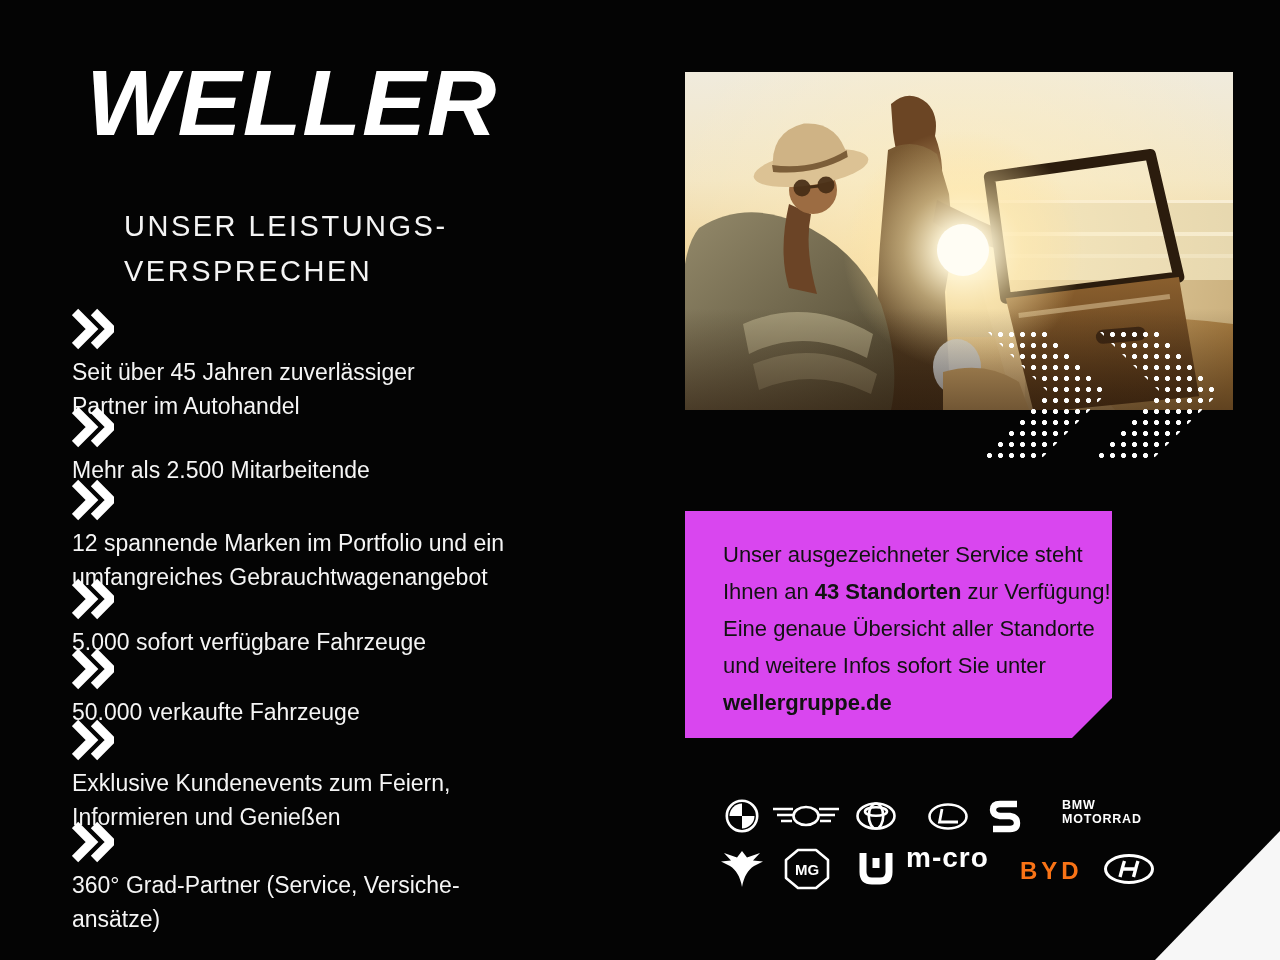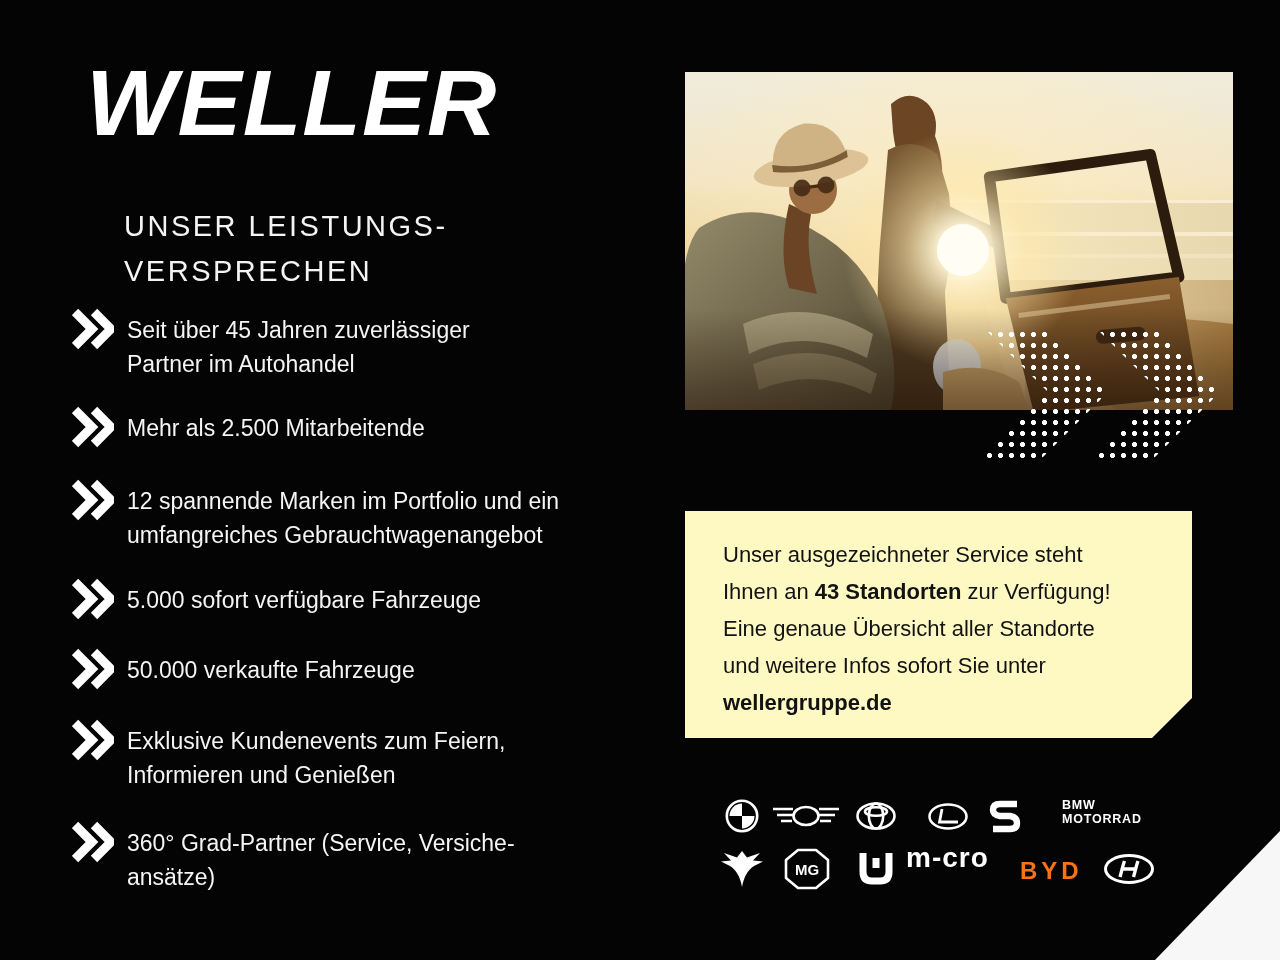--- a/index.html
+++ b/index.html
@@ -3,36 +3,36 @@
 <meta charset="utf-8">
 <style>
   html,body{margin:0;padding:0;background:#000;}
   .stage{position:relative;width:1280px;height:960px;background:#040404;overflow:hidden;
          font-family:"Liberation Sans",sans-serif;color:#fff;}
   
   .weller-logo{position:absolute;left:86px;top:48px;font-size:96px;font-weight:bold;
                font-style:italic;letter-spacing:1px;color:#fff;transform:scaleY(.96);}
   .heading{position:absolute;left:92px;top:204px;font-size:29px;letter-spacing:2.5px;
            line-height:45px;color:#f4f4f4;margin-left:32px;}
-  .promise{position:absolute;left:72px;display:flex;gap:13px;}
+  .promise{position:absolute;left:72px;display:flex;gap:0;flex-direction:column;}
   .promise .chev{flex:0 0 42px;width:42px;height:42px;}
   .promise .txt{font-size:23px;line-height:34px;color:#f5f5f5;padding-top:5px;white-space:nowrap;}
   .promise .txt span{display:block;}
   .p1{top:308px}.p2{top:406px}.p3{top:479px}.p4{top:578px}.p5{top:648px}.p6{top:719px}.p7{top:821px}
   
   .photo{position:absolute;left:685px;top:72px;width:548px;height:338px;overflow:hidden;}
   .photo svg{display:block;width:100%;height:100%;}
   
   .dots{position:absolute;top:326px;width:132px;height:132px;
         background-image:radial-gradient(circle,#fff 2.2px,rgba(255,255,255,0) 2.9px);
         background-size:11px 11px;background-position:2px 3px;}
   .dots.a{left:982px;clip-path:polygon(0px 0px,60px 0px,126px 66px,60px 132px,0px 132px,66px 66px);}
   .dots.b{left:1094px;clip-path:polygon(0px 0px,60px 0px,126px 66px,60px 132px,0px 132px,66px 66px);}
   
-  .service-box{position:absolute;left:685px;top:511px;width:507px;height:227px;background:#fef9c3;
+  .service-box{position:absolute;left:685px;top:511px;width:427px;height:227px;background:#d946ef;
       clip-path:polygon(0 0,100% 0,100% calc(100% - 40px),calc(100% - 40px) 100%,0 100%);
       color:#121212;}
   .service-box .inner{padding:25px 0 0 38px;font-size:22px;line-height:37px;}
   .service-box b{font-weight:bold;}
   .service-box .link{cursor:pointer;}
   
   .brand{position:absolute;}
   .brand svg{display:block;}
   .logo-stroke{stroke:#fff;fill:none;}
   .bmw-motorrad{left:1062px;top:799px;font-weight:bold;font-size:12.5px;line-height:13.5px;

